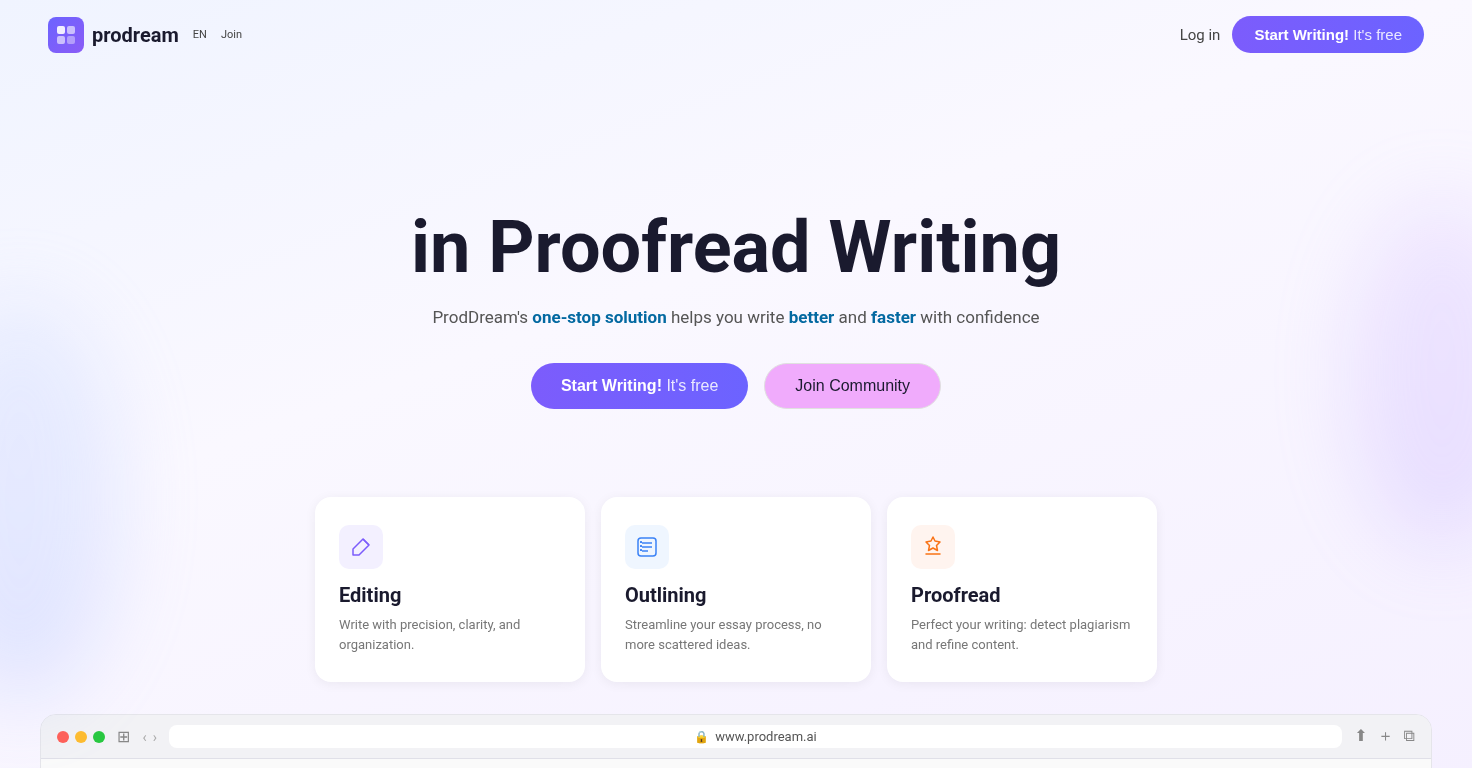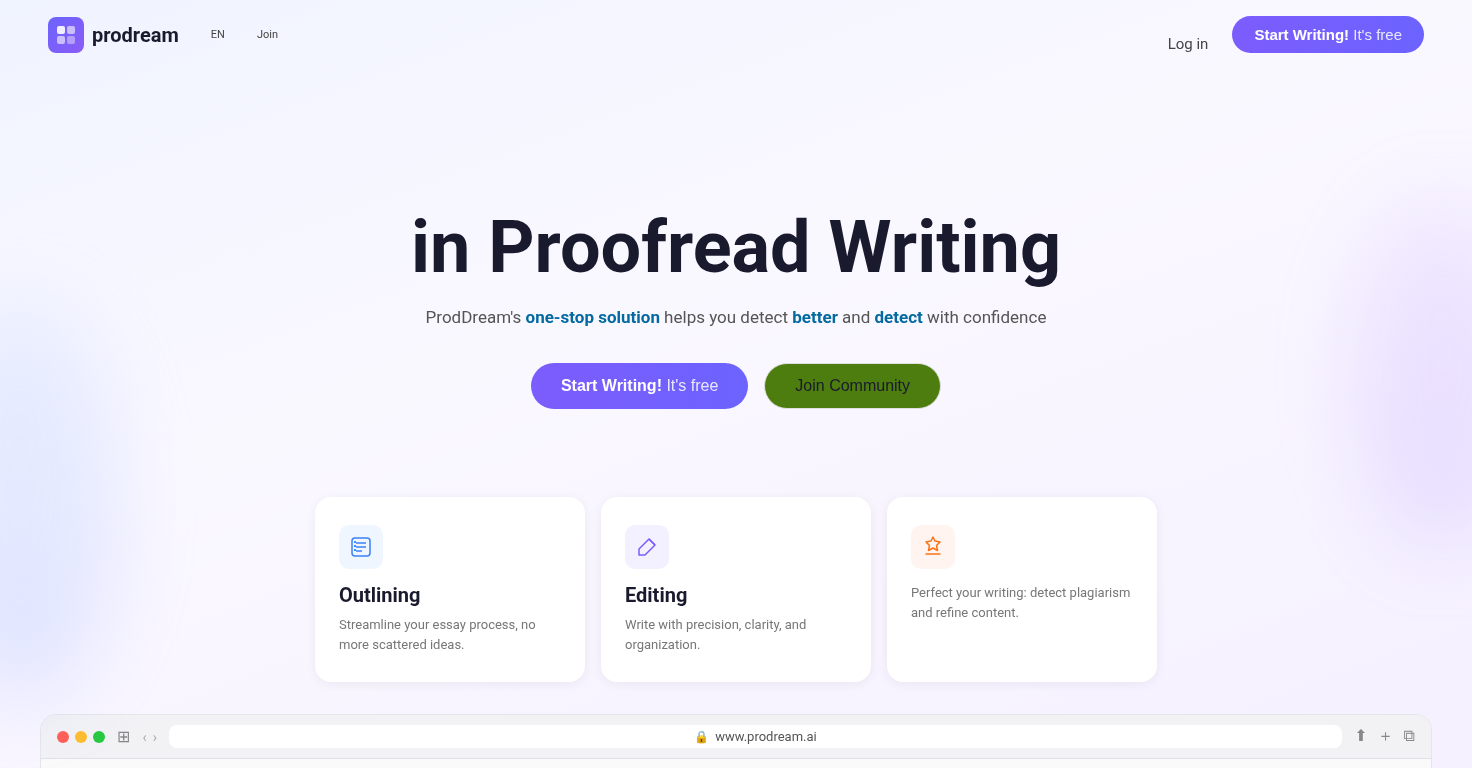--- a/index.html
+++ b/index.html
@@ -18,21 +18,21 @@
       align-items: center;
       justify-content: space-between;
       padding: 16px 48px;
       position: relative;
       z-index: 10;
     }
 
     .nav-left {
       display: flex;
       align-items: center;
-      gap: 32px;
+      gap: 14px;
     }
 
     .logo {
       display: flex;
       align-items: center;
       gap: 8px;
       text-decoration: none;
     }
 
     .logo-icon {
@@ -56,22 +56,22 @@
 
     .nav-link {
       font-size: 11px;
       color: #444;
       text-decoration: none;
       cursor: pointer;
     }
 
     .nav-right {
       display: flex;
-      align-items: flex-end;
-      gap: 24px;
+      align-items: center;
+      gap: 12px;
     }
 
     .login-link {
       font-size: 15px;
       color: #444;
       cursor: pointer;
       text-decoration: none;
     }
 
     .btn-primary {
@@ -148,21 +148,21 @@
       color: white;
       border: none;
       border-radius: 28px;
       padding: 14px 30px;
       font-size: 16px;
       font-weight: 600;
       cursor: pointer;
     }
 
     .btn-hero-secondary {
-      background: #4d7c0f;
+      background: #f0abfc;
       color: #1a1a2e;
       border: 1.5px solid #e0e0e0;
       border-radius: 28px;
       padding: 13px 30px;
       font-size: 16px;
       font-weight: 500;
       cursor: pointer;
     }
 
     
@@ -345,66 +345,67 @@
     </button>
   </div>
 </nav>
 
 <section class="hero">
   <h1 class="hero-title">
     <br>
     <span>in Proofread Writing</span>
   </h1>
   <p class="hero-subtitle">
-    <span>ProdDream's </span><strong>one-stop solution</strong><span> helps you detect </span><strong>better</strong><span> and </span><strong>detect</strong><span> with confidence</span>
+    <span>ProdDream's </span><strong>one-stop solution</strong><span> helps you write </span><strong>better</strong><span> and </span><strong>faster</strong><span> with confidence</span>
   </p>
   <div class="hero-actions">
     <button class="btn-hero-primary">
       <span>Start Writing!</span><span style="font-weight:400; opacity:0.85;">  It's free</span>
     </button>
     <button class="btn-hero-secondary">Join Community</button>
   </div>
 </section>
 
 <div class="features">
+  <div class="feature-card">
+    <div class="feature-icon icon-purple">
+      <svg width="24" height="24" viewBox="0 0 24 24" fill="none">
+        <path d="M14 4l6 6-10 10H4v-6L14 4z" stroke="#7c5cfc" stroke-width="1.5" fill="none" stroke-linejoin="round"></path>
+        <path d="M14 4l6 6" stroke="#7c5cfc" stroke-width="1.5"></path>
+      </svg>
+    </div>
+    <div class="feature-title">Editing</div>
+    <div class="feature-desc">Write with precision, clarity, and organization.</div>
+  </div>
+
   <div class="feature-card">
     <div class="feature-icon icon-blue">
       <svg width="24" height="24" viewBox="0 0 24 24" fill="none">
         <rect x="3" y="3" width="18" height="18" rx="3" stroke="#3b82f6" stroke-width="1.5" fill="none"></rect>
         <line x1="7" y1="8" x2="17" y2="8" stroke="#3b82f6" stroke-width="1.5"></line>
         <line x1="7" y1="12" x2="17" y2="12" stroke="#3b82f6" stroke-width="1.5"></line>
         <line x1="7" y1="16" x2="13" y2="16" stroke="#3b82f6" stroke-width="1.5"></line>
         <rect x="5" y="6" width="2" height="2" rx="0.5" fill="#3b82f6"></rect>
         <rect x="5" y="10" width="2" height="2" rx="0.5" fill="#3b82f6"></rect>
         <rect x="5" y="14" width="2" height="2" rx="0.5" fill="#3b82f6"></rect>
       </svg>
     </div>
     <div class="feature-title">Outlining</div>
     <div class="feature-desc">Streamline your essay process, no more scattered ideas.</div>
   </div>
 
-  <div class="feature-card">
-    <div class="feature-icon icon-purple">
-      <svg width="24" height="24" viewBox="0 0 24 24" fill="none">
-        <path d="M14 4l6 6-10 10H4v-6L14 4z" stroke="#7c5cfc" stroke-width="1.5" fill="none" stroke-linejoin="round"></path>
-        <path d="M14 4l6 6" stroke="#7c5cfc" stroke-width="1.5"></path>
-      </svg>
-    </div>
-    <div class="feature-title">Editing</div>
-    <div class="feature-desc">Write with precision, clarity, and organization.</div>
-  </div>
-
 
   <div class="feature-card">
     <div class="feature-icon icon-orange">
       <svg width="24" height="24" viewBox="0 0 24 24" fill="none">
         <path d="M12 2l2 4 5 1-3.5 3.5 1 5L12 13l-4.5 2.5 1-5L5 7l5-1 2-4z" stroke="#f97316" stroke-width="1.5" fill="none" stroke-linejoin="round"></path>
         <line x1="5" y1="19" x2="19" y2="19" stroke="#f97316" stroke-width="1.5" stroke-linecap="round"></line>
       </svg>
     </div>
+    <div class="feature-title">Proofread</div>
     <div class="feature-desc">Perfect your writing: detect plagiarism and refine content.</div>
   </div>
 </div>
 
 <div class="browser-mockup">
 
   <div class="browser-bar">
     <div class="browser-dots">
       <div class="dot dot-red"></div>
       <div class="dot dot-yellow"></div>

